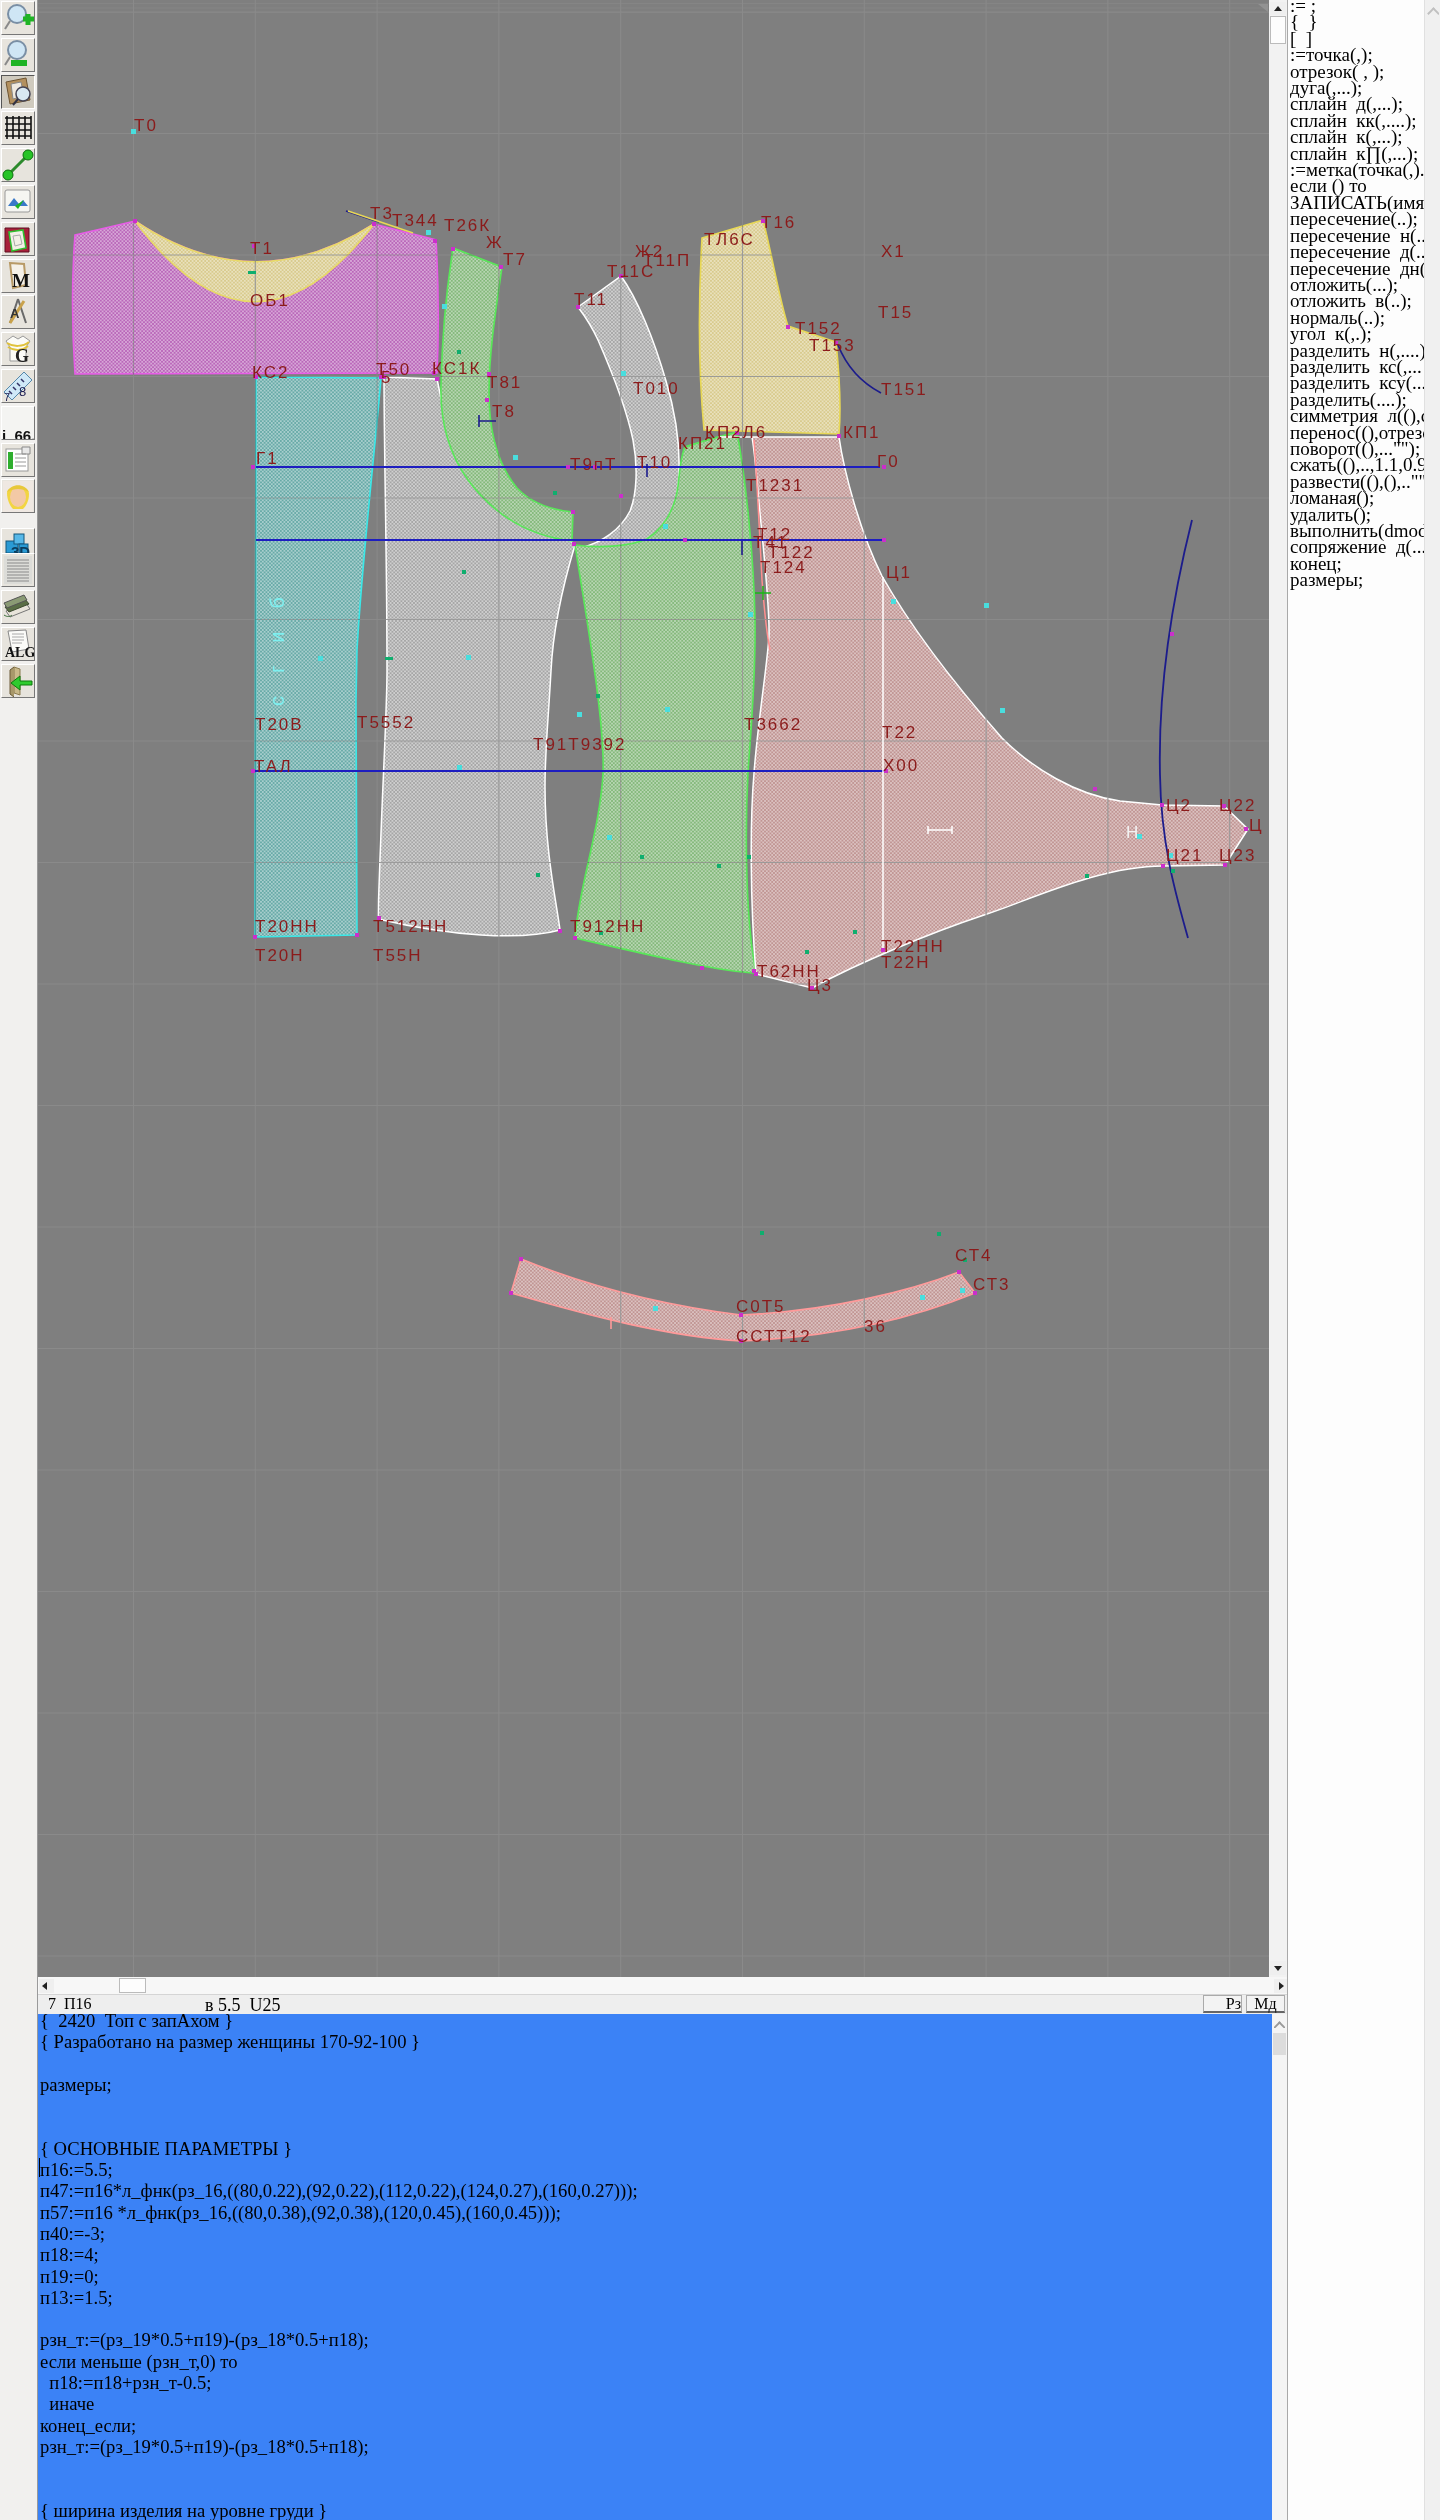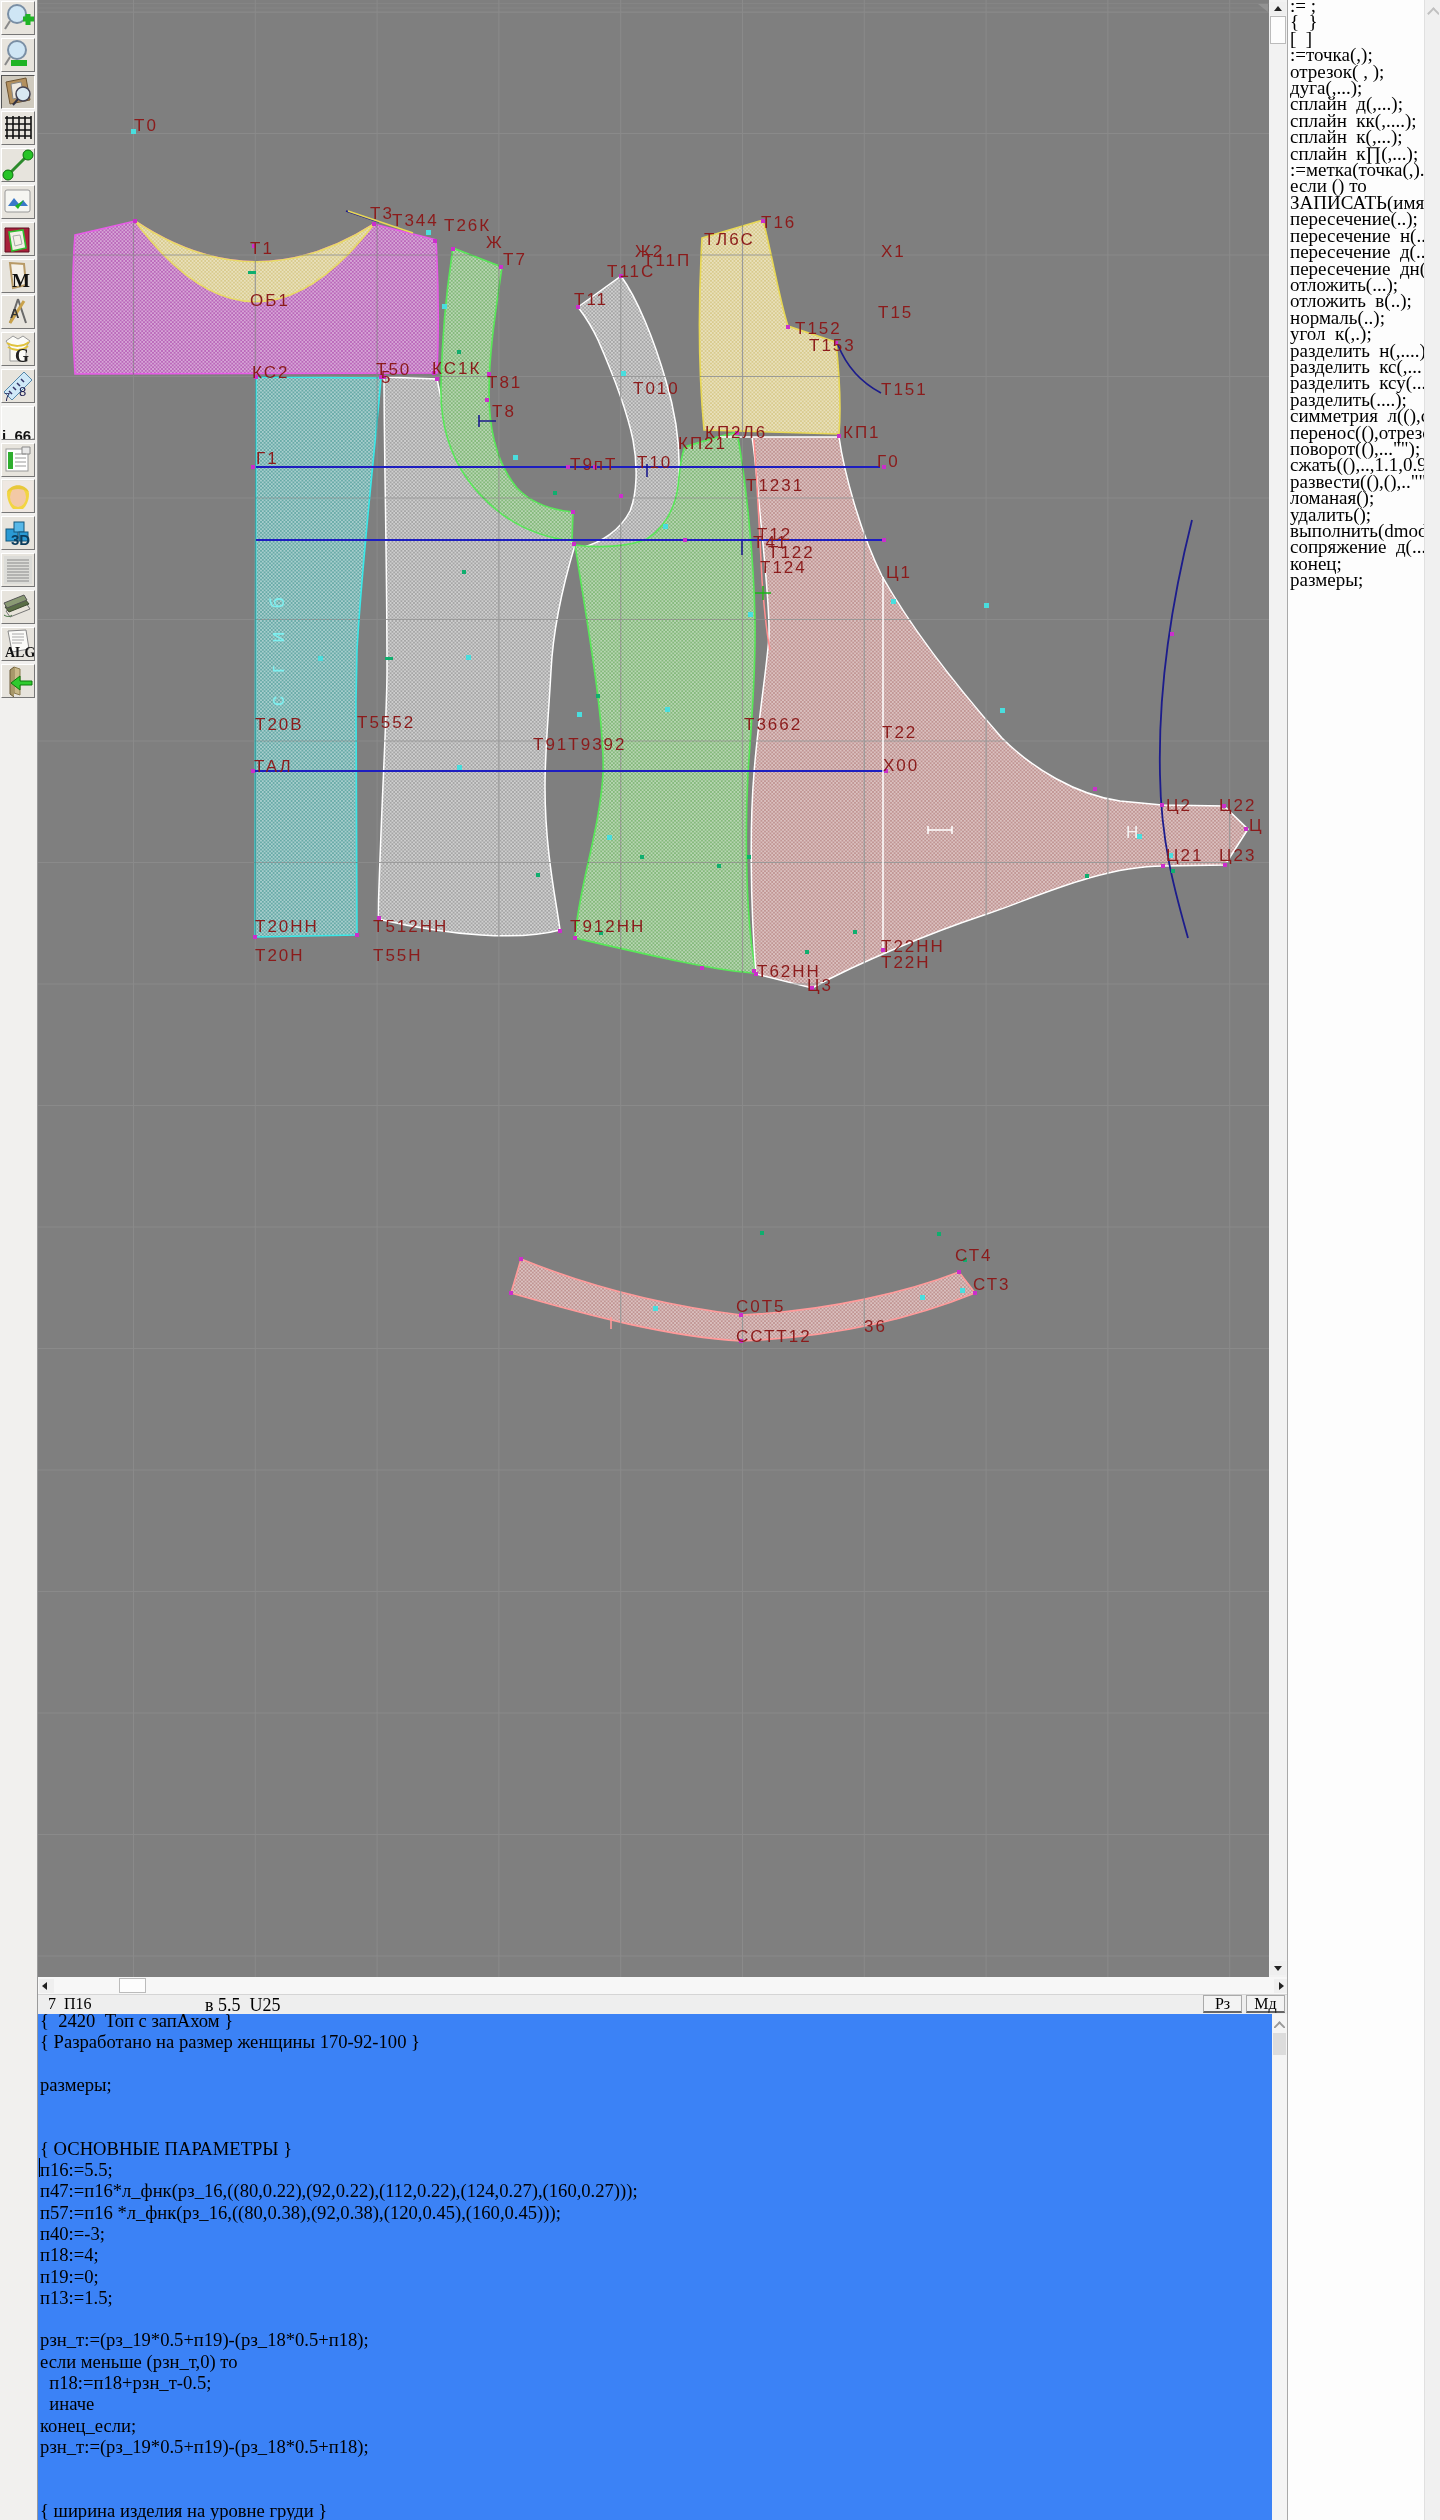--- a/index.html
+++ b/index.html
@@ -89,21 +89,21 @@
       <path d="M13 10h11M13 14h11M13 18h11M13 22h11" stroke="#999"></path>
     </svg></div>
 
 <div class="tbb" style="top:479px"><svg width="32" height="32">
       <rect x="1" y="1" width="30" height="31" fill="#efe8e2"></rect>
       <path d="M5 13c0-8 22-8 22 1 0 7-3 12-6 15H11C8 26 5 20 5 13z" fill="#f2d542"></path>
       <ellipse cx="16" cy="17" rx="8" ry="10" fill="#f3c9a6"></ellipse>
       <path d="M5 12c4-9 18-9 22 0-7-4-15-4-22 0z" fill="#e8c83a"></path>
     </svg></div>
 
-<div class="tbb" style="top:516px"><svg width="32" height="32">
+<div class="tbb" style="top:528px"><svg width="32" height="32">
       <rect x="4" y="12" width="12" height="12" fill="#2a9ad4" stroke="#13567c"></rect>
       <rect x="12" y="5" width="10" height="10" fill="#57b8e8" stroke="#13567c"></rect>
       <rect x="17" y="15" width="9" height="9" fill="#2a9ad4" stroke="#13567c"></rect>
       <text x="9" y="28" font-size="15" font-weight="bold" fill="#0b3c5c">3D</text>
     </svg></div>
 
 <div class="tbb" style="top:553px"><svg width="32" height="32">
       <rect x="2" y="2" width="28" height="28" fill="#dcdcd8"></rect>
       <g stroke="#8a8a8a">
         <path d="M5 6h22M5 9h22M5 12h22M5 15h22M5 18h22M5 21h22M5 24h22M5 27h22"></path>
@@ -419,21 +419,21 @@
 <div class="abs" style="left:1274px;top:1979px;width:13px;height:14px;background:#efefef">
     <div style="width:0;height:0;margin:3px 0 0 5px;border-top:4px solid transparent;border-bottom:4px solid transparent;border-left:5px solid #222"></div>
   </div>
 
 <div class="abs" style="left:38px;top:1994px;width:1249px;height:20px;background:#eeeeee;border-top:1px solid #d5d5d5;box-sizing:border-box"></div>
 
 <div class="abs ser" style="left:48px;top:1995px;font-size:16px">7&nbsp;&nbsp;П16</div>
 
 <div class="abs ser" style="left:205px;top:1995px;font-size:18px">в 5.5&nbsp;&nbsp;U25</div>
 
-<div class="abs ser" style="left:1203px;top:1995px;width:39px;height:18px;background:#f3f3f3;border:1px solid #aaa;border-bottom:2px solid #666;box-sizing:border-box;text-align:center;font-size:16px;line-height:15px">Рз</div>
+<div class="abs ser" style="left:1203px;top:1995px;width:39px;height:18px;background:#f3f3f3;border:1px solid #aaa;border-bottom:2px solid #666;box-sizing:border-box;text-align:right;font-size:16px;line-height:15px">Рз</div>
 
 <div class="abs ser" style="left:1246px;top:1995px;width:39px;height:18px;background:#f3f3f3;border:1px solid #aaa;border-bottom:2px solid #666;box-sizing:border-box;text-align:center;font-size:16px;line-height:15px">Мд</div>
 
 <div class="abs" style="left:38px;top:2014px;width:1234px;height:506px;background:#3b82f6;overflow:hidden">
 
 <div class="ser" style="position:absolute;left:2px;top:-4px;font-size:18.6px;line-height:21.3px;white-space:pre" id="CODE">{  2420  Топ с запАхом }
 { Разработано на размер женщины 170-92-100 }
 
 размеры;
 

